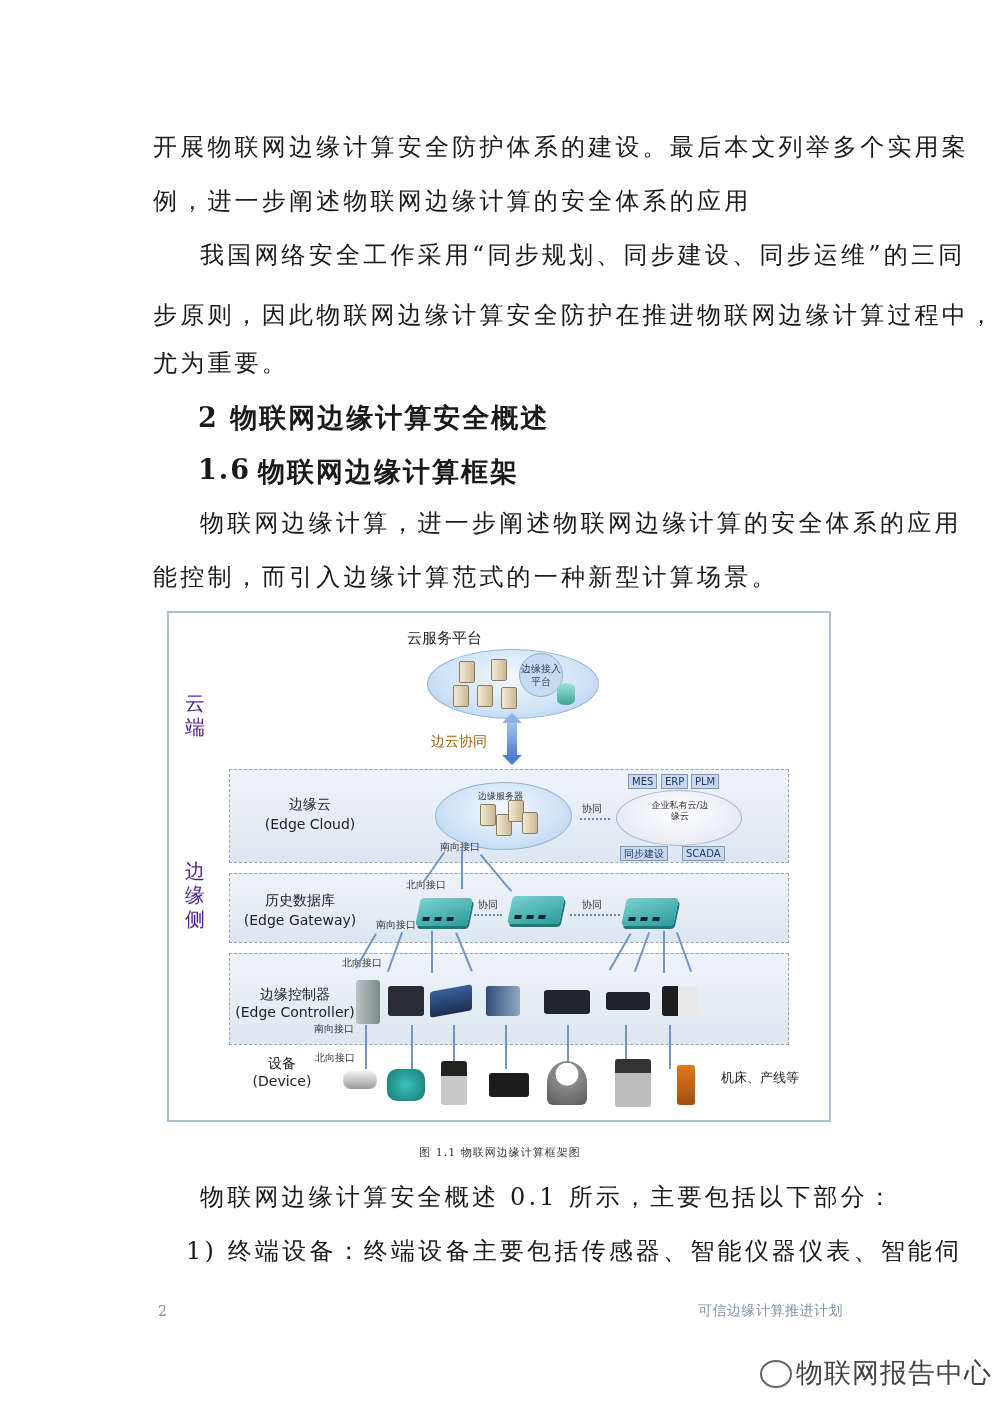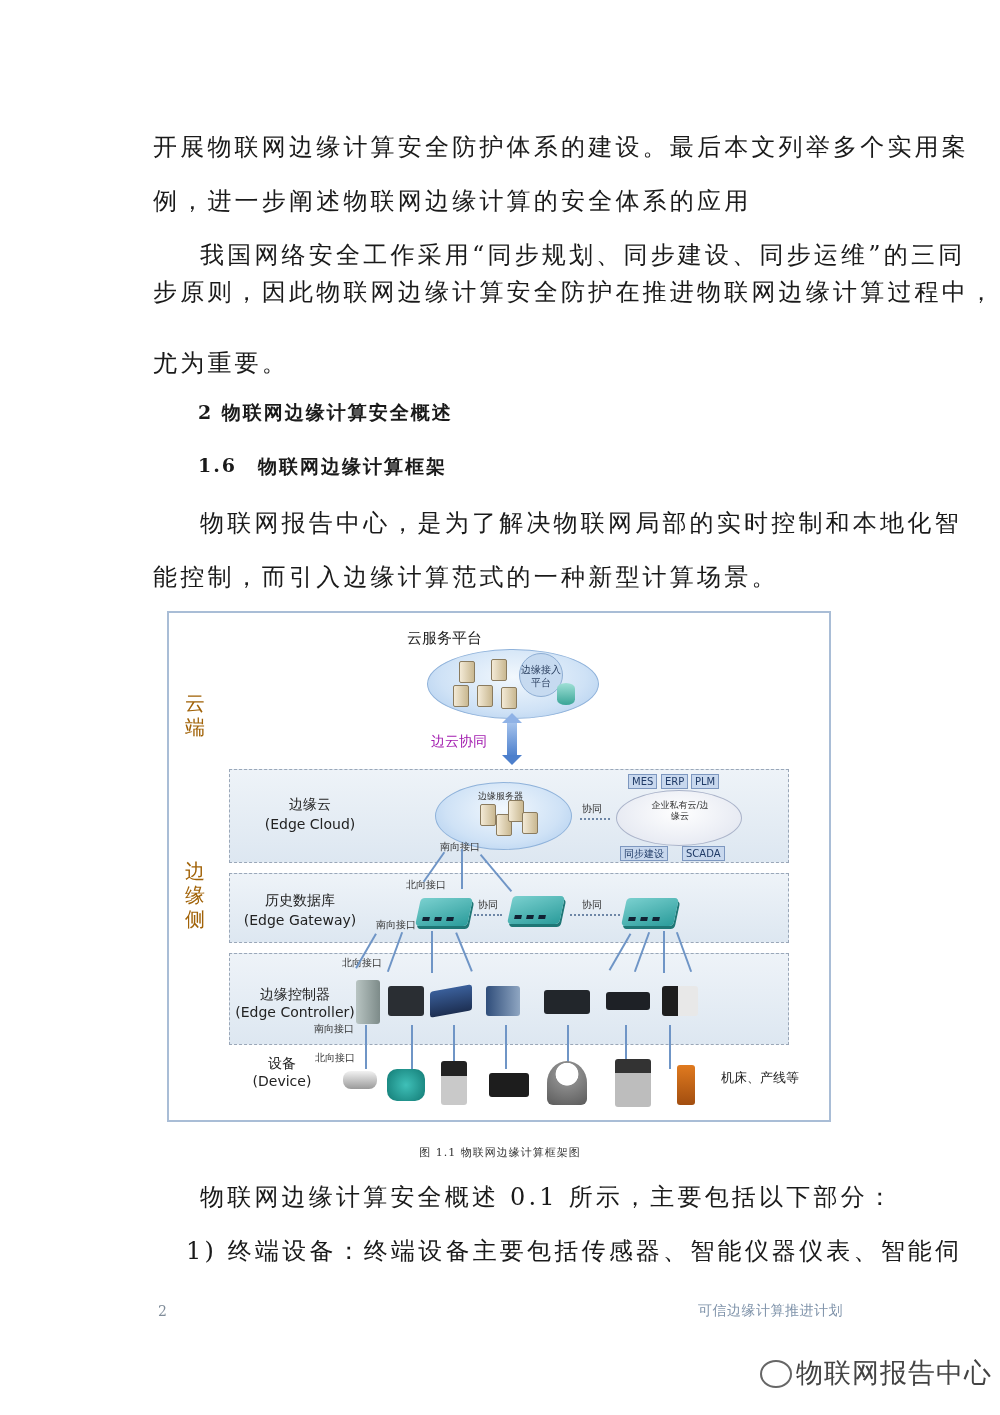--- a/index.html
+++ b/index.html
@@ -1,23 +1,23 @@
 <!DOCTYPE html>
 <html><head>
 <meta charset="utf-8">
 <style>
   html,body{margin:0;padding:0;background:#ffffff;}
   body{width:1000px;height:1415px;position:relative;overflow:hidden;
        font-family:"DejaVu Serif","Liberation Serif",serif;color:#1a1a1a;}
   .p{position:absolute;left:153px;font-size:24px;letter-spacing:3.2px;white-space:nowrap;line-height:30px;}
   .indent{left:200px;}
-  .h{position:absolute;font-weight:bold;font-size:19px;letter-spacing:2px;white-space:nowrap;}
+  .h{position:absolute;font-weight:bold;font-size:27px;letter-spacing:2px;white-space:nowrap;}
   
   .fig{position:absolute;left:167px;top:611px;width:664px;height:511px;border:2px solid #a9bdd6;box-sizing:border-box;background:#fff;}
-  .side{position:absolute;font-size:20px;line-height:24px;width:22px;font-family:"DejaVu Sans",sans-serif;color:#a16207;}
+  .side{position:absolute;font-size:20px;line-height:24px;width:22px;font-family:"DejaVu Sans",sans-serif;color:#4c1d95;}
   .layer{position:absolute;left:60px;width:560px;border:1.5px dashed #9aa7b8;box-sizing:border-box;
          background:linear-gradient(#eef3f8,#dde7f1);}
   .ltitle{position:absolute;font-family:"DejaVu Sans",sans-serif;font-size:14px;color:#222;text-align:center;line-height:20px;}
   .small{position:absolute;font-size:11px;color:#333;font-family:"DejaVu Sans",sans-serif;white-space:nowrap;}
   .tag{position:absolute;font-family:"DejaVu Sans",sans-serif;font-size:10px;color:#1f3a66;background:#c8d8ee;border:1px solid #7d97bf;padding:0 3px;line-height:13px;}
   .cloud{position:absolute;border-radius:50%;background:radial-gradient(ellipse at 50% 40%,#f2f8fd 0%,#cfe2f6 60%,#a9c9ec 100%);border:1px solid #8fb2da;}
   .cloud.grey{background:radial-gradient(ellipse at 50% 40%,#ffffff 0%,#e8ebf3 70%,#d4d9e6 100%);border-color:#aab3c9;}
   .server{position:absolute;width:14px;height:20px;background:linear-gradient(90deg,#f3ead6,#c9b891);border:1px solid #8a7b5e;border-radius:2px;}
   .gw{position:absolute;width:52px;height:28px;background:linear-gradient(160deg,#7ad0cf,#2b9c9b);border-radius:4px;transform:skewX(-12deg);box-shadow:2px 3px 0 #1f7776;}
   .gw i{position:absolute;bottom:5px;width:7px;height:4px;background:#123;}
@@ -28,45 +28,45 @@
   .footer-r{position:absolute;left:698px;top:1302px;font-size:14px;color:#7f93aa;font-family:"DejaVu Sans",sans-serif;letter-spacing:0.5px;}
   .wm{position:absolute;left:765px;top:1355px;font-size:27px;color:#444;font-family:"DejaVu Sans",sans-serif;letter-spacing:1px;}
   .wm-icon{position:absolute;left:760px;top:1360px;width:28px;height:24px;border:2px solid #666;border-radius:50%;}
 </style>
 </head>
 <body>
 
 <div class="p" style="top:132px">开展物联网边缘计算安全防护体系的建设。最后本文列举多个实用案</div>
 <div class="p" style="top:186px">例，进一步阐述物联网边缘计算的安全体系的应用</div>
 <div class="p indent" style="top:240px">我国网络安全工作采用“同步规划、同步建设、同步运维”的三同</div>
-<div class="p" style="top:277px">步原则，因此物联网边缘计算安全防护在推进物联网边缘计算过程中，</div>
+<div class="p" style="top:300px">步原则，因此物联网边缘计算安全防护在推进物联网边缘计算过程中，</div>
 <div class="p" style="top:348px">尤为重要。</div>
 
 <div class="h" style="left:198px;top:400px">2  物联网边缘计算安全概述</div>
 <div class="h" style="left:198px;top:454px">1.6</div>
 <div class="h" style="left:258px;top:454px">物联网边缘计算框架</div>
 
-<div class="p indent" style="top:508px">物联网报告中心，是为了解决物联网局部的实时控制和本地化智</div>
+<div class="p indent" style="top:508px">物联网边缘计算，进一步阐述物联网边缘计算的安全体系的应用</div>
 <div class="p" style="top:562px">能控制，而引入边缘计算范式的一种新型计算场景。</div>
 
 <div class="fig">
   <div class="side" style="left:16px;top:78px">云端</div>
   <div class="side" style="left:16px;top:246px">边缘侧</div>
 
   <div class="small" style="left:238px;top:16px;font-size:15px;color:#222">云服务平台</div>
   <div class="cloud" style="left:258px;top:36px;width:170px;height:68px;"></div>
   <div class="server" style="left:290px;top:48px"></div>
   <div class="server" style="left:322px;top:46px"></div>
   <div class="server" style="left:284px;top:72px"></div>
   <div class="server" style="left:308px;top:72px"></div>
   <div class="server" style="left:332px;top:74px"></div>
-  <div style="position:absolute;left:350px;top:40px;width:44px;height:44px;border-radius:50%;background:#c6daf0;border:1px solid #8eaed4;font-size:10px;line-height:13px;text-align:center;padding-top:9px;box-sizing:border-box;font-family:Liberation Sans, sans-serif;color:#2a3f5f;">边缘接入平台</div>
+  <div style="position:absolute;left:350px;top:40px;width:44px;height:44px;border-radius:50%;background:#c6daf0;border:1px solid #8eaed4;font-size:10px;line-height:13px;text-align:center;padding-top:9px;box-sizing:border-box;font-family:Liberation Mono, monospace;color:#2a3f5f;">边缘接入平台</div>
   <div style="position:absolute;left:388px;top:70px;width:18px;height:22px;border-radius:50%/25%;background:linear-gradient(#9fe0d6,#3aa597);"></div>
 
-  <div class="small" style="left:262px;top:120px;font-size:14px;color:#a21caf">边云协同</div>
+  <div class="small" style="left:262px;top:120px;font-size:14px;color:#a16207">边云协同</div>
   <div style="position:absolute;left:338px;top:108px;width:10px;height:36px;background:linear-gradient(#a9c6ee,#4c7fcc);"></div>
   <div style="position:absolute;left:333px;top:100px;width:0;height:0;border-left:10px solid transparent;border-right:10px solid transparent;border-bottom:10px solid #8fb2e6;"></div>
   <div style="position:absolute;left:333px;top:142px;width:0;height:0;border-left:10px solid transparent;border-right:10px solid transparent;border-top:10px solid #4c7fcc;"></div>
 
   <div class="layer" style="top:156px;height:94px">
     <div class="ltitle" style="left:20px;top:24px;width:120px">边缘云</div>
     <div class="ltitle" style="left:20px;top:44px;width:120px">(Edge Cloud)</div>
     <div class="cloud" style="left:205px;top:12px;width:135px;height:66px"></div>
     <div class="small" style="left:248px;top:20px;font-size:9px">边缘服务器</div>
     <div class="server" style="left:250px;top:34px"></div>

